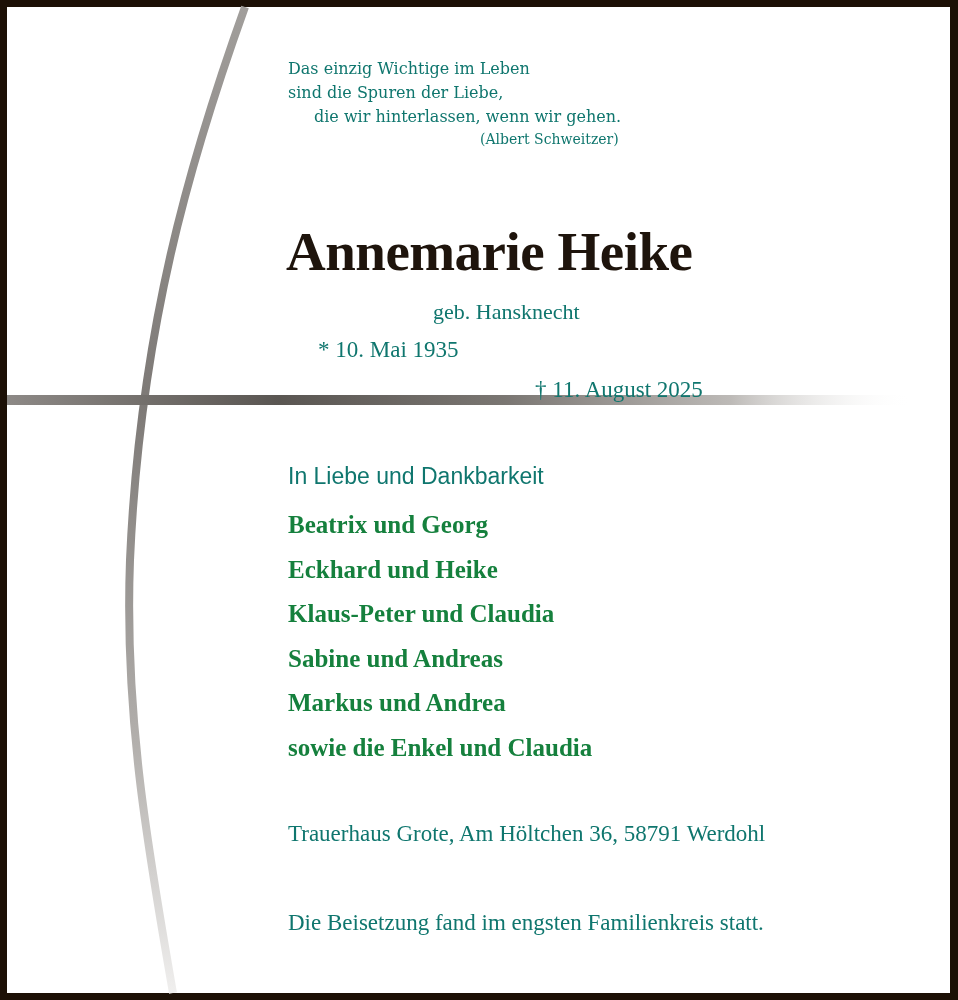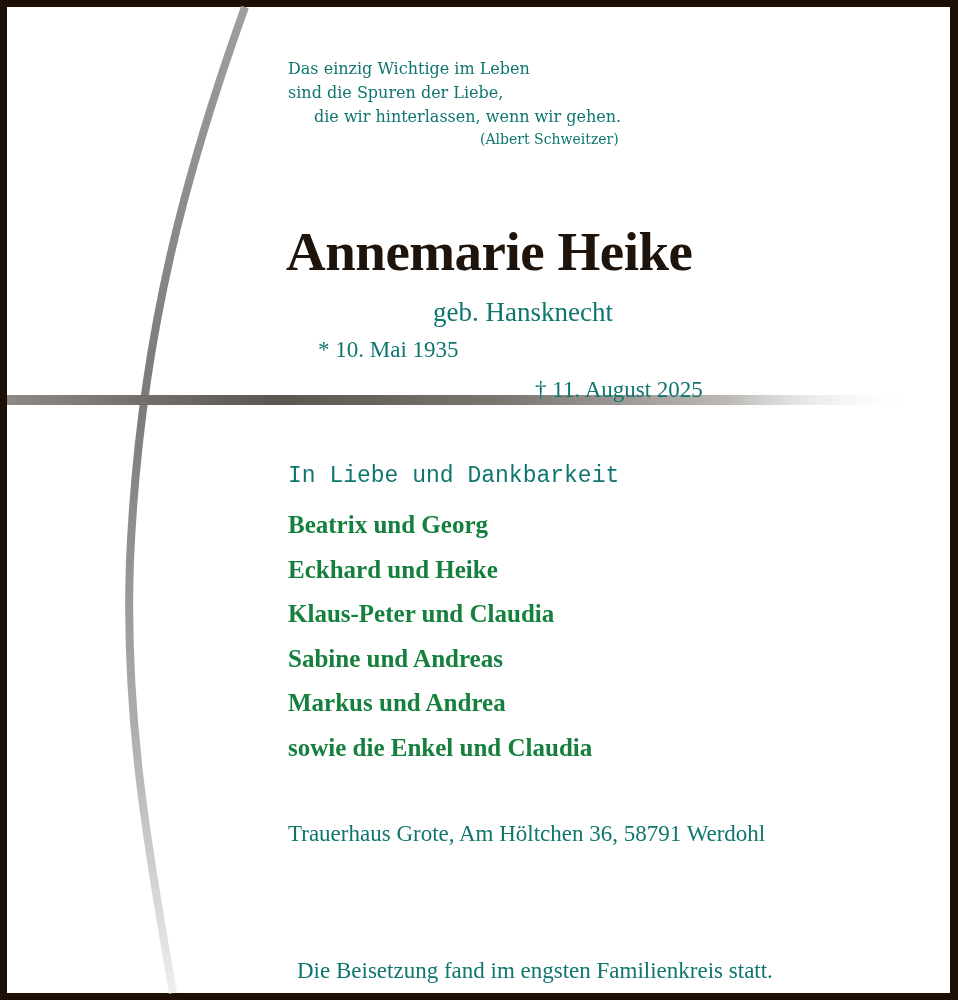--- a/index.html
+++ b/index.html
@@ -8,27 +8,27 @@
     position: absolute; left: 0; top: 0; width: 958px; height: 1000px;
     box-sizing: border-box; border-style: solid; border-color: #1c1006;
     border-width: 7px 8px 7px 7px; background: #ffffff;
   }
   .deco { position: absolute; left: 0; top: 0; width: 958px; height: 1000px; pointer-events: none; }
   .t { position: absolute; font-family: "DejaVu Serif", "Liberation Serif", serif; color: #0f766e; white-space: nowrap; margin: 0; }
   .quote { left: 288px; font-size: 16px; line-height: 24px; }
   .q1 { top: 57px; } .q2 { top: 81px; } .q3 { top: 105px; margin-left: 26px; }
   .attribution { left: 480px; top: 131px; font-size: 14px; }
   .name { left: 286px; top: 216px; font-size: 55px; line-height: 72px; letter-spacing: -0.5px; color: #1e140c; font-family: "Liberation Serif", "DejaVu Serif", serif; }
-  .maiden { left: 433px; top: 298px; font-size: 27px; line-height: 28px; font-family: "Liberation Serif", "DejaVu Serif", serif; }
+  .maiden { left: 433px; top: 298px; font-size: 22px; line-height: 28px; font-family: "Liberation Serif", "DejaVu Serif", serif; }
   .born { left: 318px; top: 336px; font-size: 23px; line-height: 28px; font-family: "Liberation Serif", "DejaVu Serif", serif; }
   .died { left: 535px; top: 336px; font-size: 23px; line-height: 28px; font-family: "Liberation Serif", "DejaVu Serif", serif; margin-top: 40px; }
-  .intro { left: 288px; top: 462px; font-size: 23px; line-height: 28px; font-family: Liberation Mono, monospace; }
+  .intro { left: 288px; top: 462px; font-size: 23px; line-height: 28px; font-family: Liberation Sans, sans-serif; }
   .mourner { left: 288px; font-size: 25px; line-height: 30px; font-weight: bold; color: #15803d; font-family: "Liberation Serif", "DejaVu Serif", serif; }
   .address { left: 288px; top: 820px; font-size: 23px; line-height: 28px; font-family: "Liberation Serif", "DejaVu Serif", serif; }
-  .burial { left: 297px; top: 909px; font-size: 23px; line-height: 28px; font-family: "Liberation Serif", "DejaVu Serif", serif; margin-top: 48px; }
+  .burial { left: 288px; top: 909px; font-size: 23px; line-height: 28px; font-family: "Liberation Serif", "DejaVu Serif", serif; }
 </style>
 </head>
 <body>
 
 <div class="frame"></div>
 
 <svg class="deco" viewBox="0 0 958 1000" width="958" height="1000">
   <defs>
     <linearGradient id="hbar" x1="7" y1="0" x2="912" y2="0" gradientUnits="userSpaceOnUse">
       <stop offset="0" stop-color="#8d8986"></stop>

